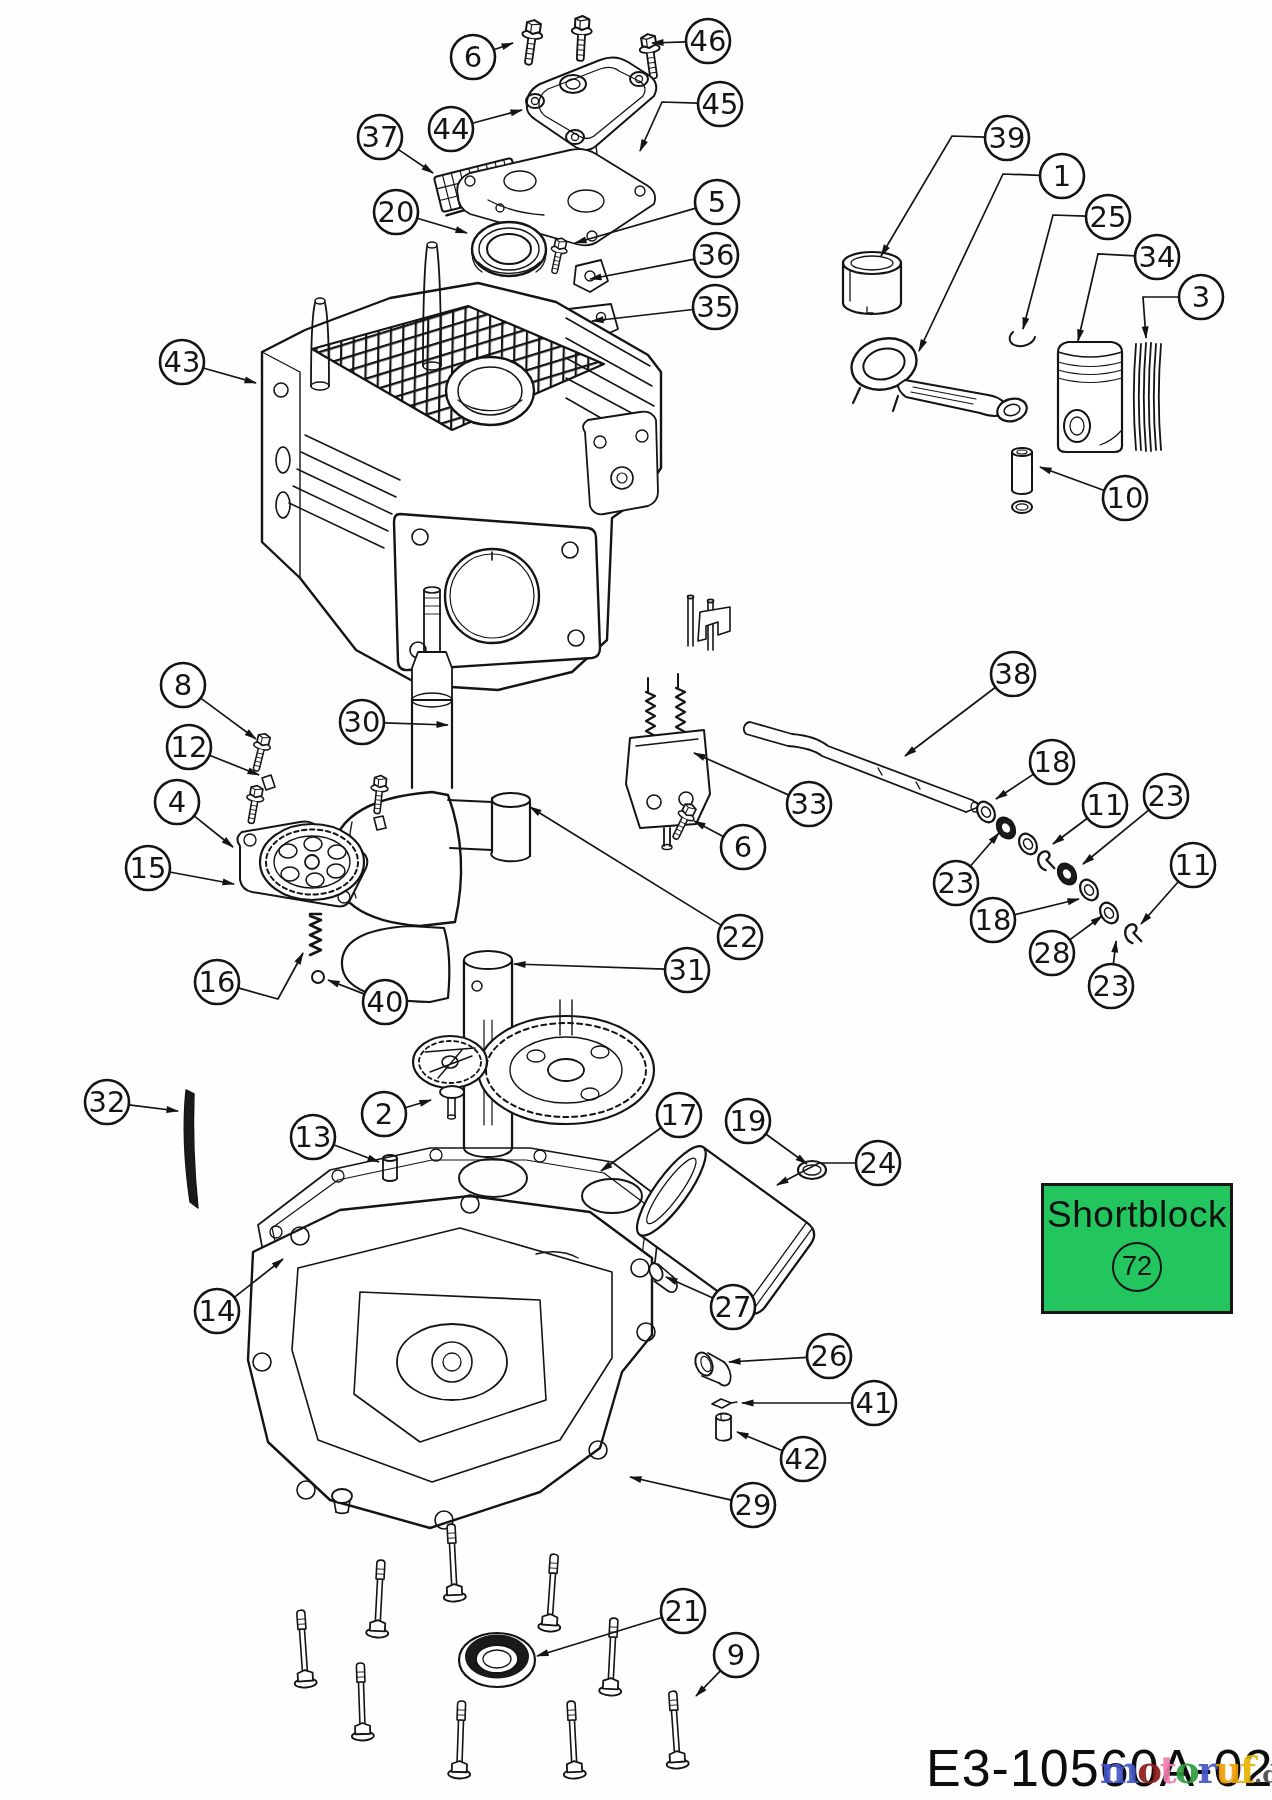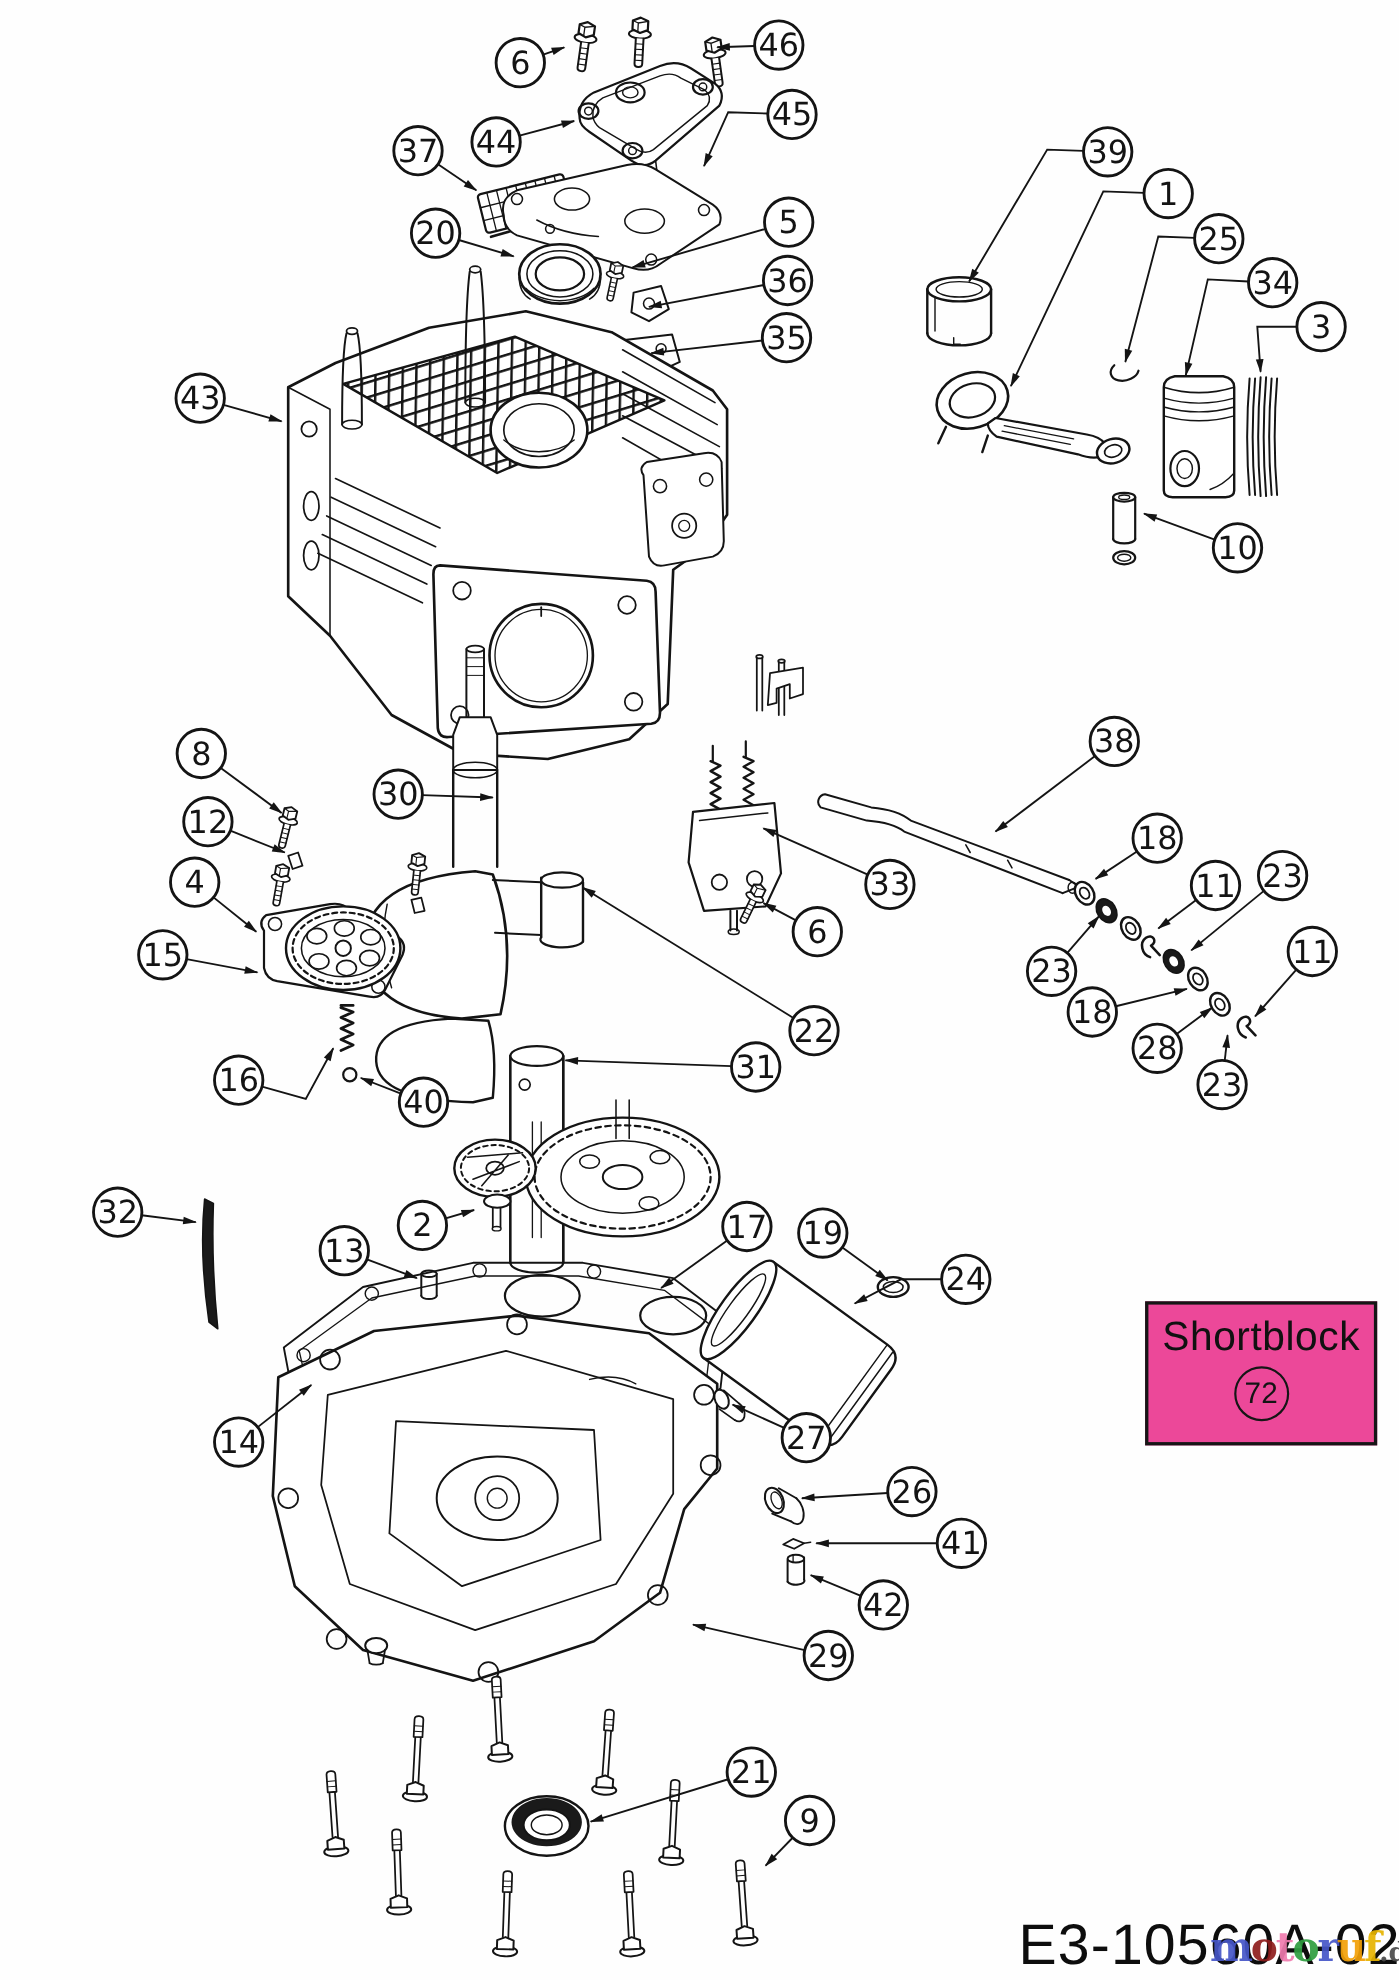--- a/index.html
+++ b/index.html
@@ -2,22 +2,22 @@
 <html><head>
 <meta charset="utf-8">
 <style>
   html,body{margin:0;padding:0;background:#fff;}
   body{width:1272px;height:1800px;position:relative;overflow:hidden;
        font-family:"Liberation Sans",sans-serif;}
   #stage{position:absolute;left:0;top:0;width:1272px;height:1800px;background:#fefefe;}
   svg{position:absolute;left:0;top:0;}
   svg text{font-family:"DejaVu Sans","Liberation Sans",sans-serif;fill:#141414;}
   .callout-num{font-size:29px;}
-  #shortblock-box{position:absolute;left:1041px;top:1183px;width:211px;height:131px;
-    border:3px solid #161616;box-sizing:border-box;text-align:center;background:#ec4899;}
+  #shortblock-box{position:absolute;left:1041px;top:1183px;width:192px;height:131px;
+    border:3px solid #161616;box-sizing:border-box;text-align:center;background:#22c55e;}
   #shortblock-box .sb-label{font-size:37px;color:#111;margin-top:8px;letter-spacing:0.5px;}
   #shortblock-box .sb-circle{width:46px;height:46px;border:2.5px solid #161616;border-radius:50%;
     margin:6px auto 0 auto;font-size:27px;color:#141414;line-height:44px;}
   #drawing-number{position:absolute;left:926px;top:1738px;font-size:52px;color:#0d0d0d;
     letter-spacing:1px;white-space:nowrap;}
   #watermark{position:absolute;left:1102px;top:1748px;font-family:"DejaVu Serif","Liberation Serif",serif;
     font-weight:bold;font-size:37px;white-space:nowrap;opacity:0.92;}
   #watermark span{margin-left:-2px;}
   #watermark .wm-suffix{font-size:24px;letter-spacing:0;}
 </style>

